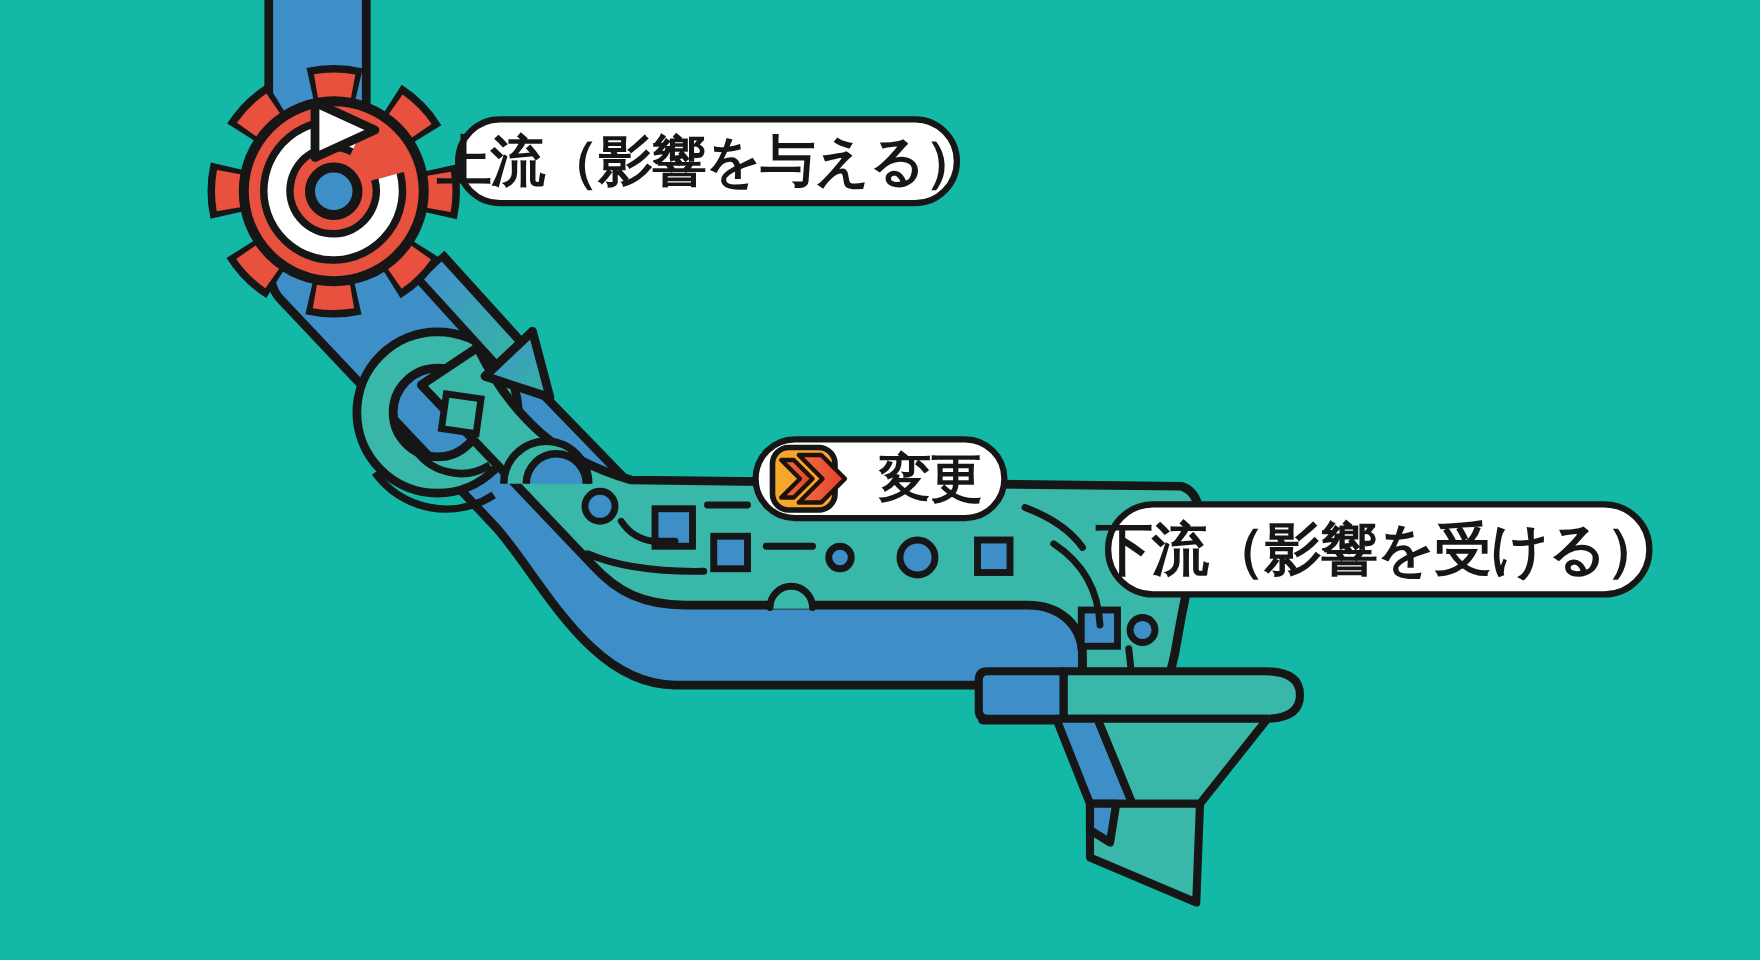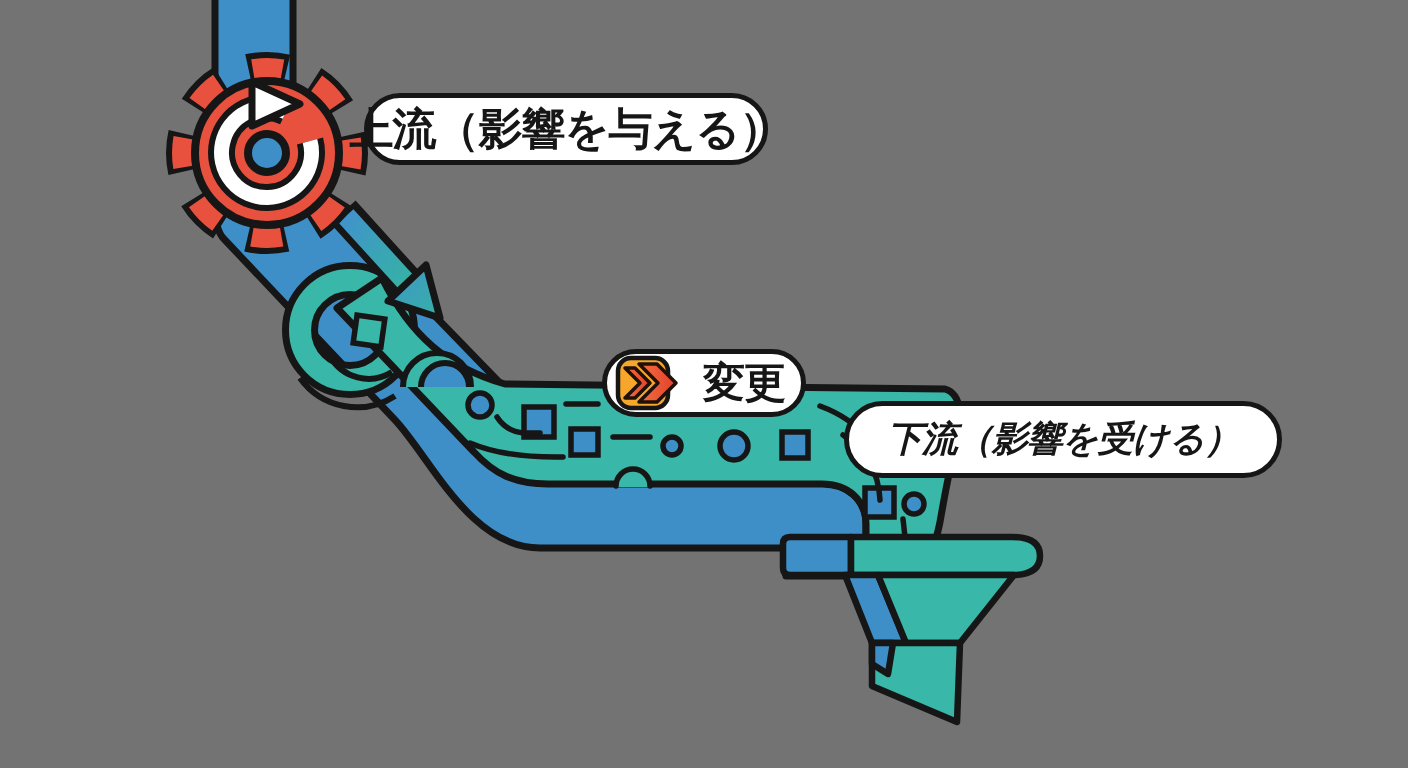--- a/index.html
+++ b/index.html
@@ -1,30 +1,30 @@
 <!DOCTYPE html>
 <html><head>
 <meta charset="utf-8">
 <style>
   html,body{margin:0;padding:0;background:#e8e8e8;}
   .stage{
     position:relative;width:1408px;height:768px;overflow:hidden;
-    background:#737373;
+    background:#14b8a6;
     font-family:"Liberation Sans","DejaVu Sans",sans-serif;
   }
   .stage svg.art{position:absolute;left:0;top:0;}
   .pill{
     position:absolute;box-sizing:border-box;
     background:#FFFFFF;border:5px solid #161616;border-radius:50px;
     display:flex;align-items:center;justify-content:center;
     font-weight:bold;color:#161616;white-space:nowrap;
     letter-spacing:-1px;z-index:5;
   }
   #upstream-label{left:364px;top:93px;width:404px;height:72px;font-size:44px;}
-  #downstream-label{left:844px;top:401px;width:438px;height:77px;font-size:36px;font-style:italic;}
+  #downstream-label{left:884px;top:401px;width:438px;height:77px;font-size:46px;}
   #change-badge{left:602px;top:349px;width:204px;height:68px;font-size:42px;justify-content:flex-start;padding-left:8px;}
   #change-badge .badge-text{margin-left:16px;}
   #change-badge svg{display:block;}
 </style>
 </head>
 <body>
 
 <div class="stage">
 
   <svg class="art" width="1408" height="768" viewBox="0 0 1408 768">

